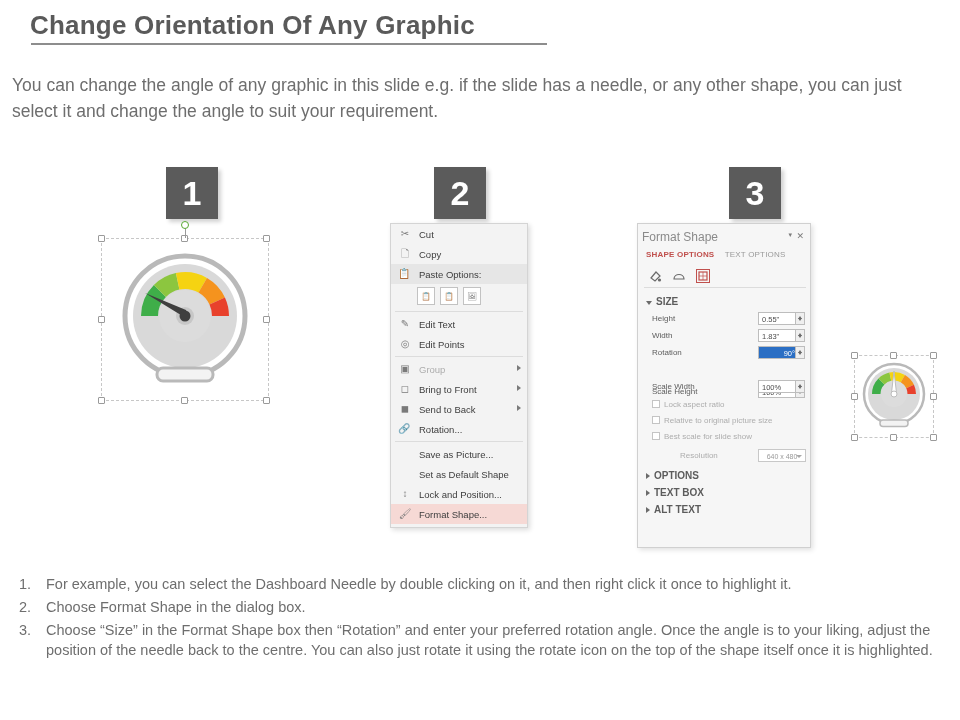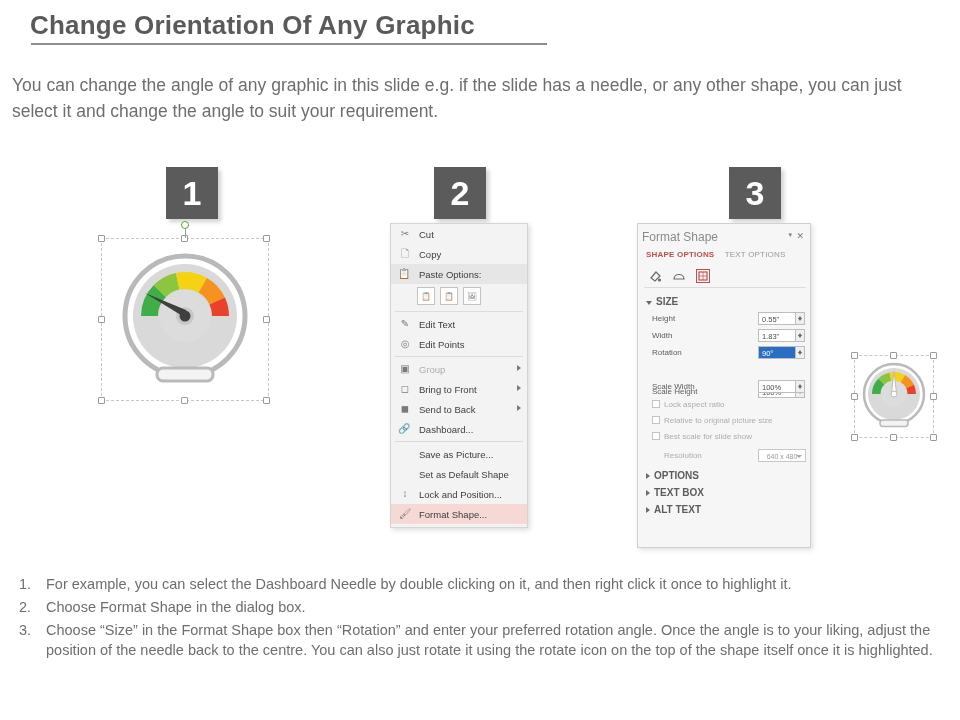--- a/index.html
+++ b/index.html
@@ -123,21 +123,21 @@
   .tri { display:inline-block; width:0;height:0; margin-right:4px; }
   .tri-down { border-left:3.5px solid transparent;border-right:3.5px solid transparent;border-top:4px solid #6b6b6b; }
   .tri-right { border-top:3.5px solid transparent;border-bottom:3.5px solid transparent;border-left:4px solid #6b6b6b; }
   .frow { position:absolute; left:14px; width:152px; height:14px; font-size:8px; }
   .frow .lbl { position:absolute; left:0; top:2px; color:#5c5c5c;text-align:center; }
   .fnum {
     position:absolute; left:106px; top:0; width:38px; height:13px;
     background:#ffffff; border:1px solid #bdbdbd; font-size:7.5px;
     color:#4c4c4c; line-height:13px; padding-left:3px;
   }
-  .fnum.sel { background:#2a6ec4; color:#ffffff; }
+  .fnum.sel { background:#2a6ec4; color:#ffffff;text-align:right; }
   .spin {
     position:absolute; right:-9px; top:0; width:9px; height:13px;
     border:1px solid #bdbdbd; border-left:none; background:#efefef;
   }
   .spin:before, .spin:after {
     content:""; position:absolute; left:2px; width:0;height:0;
     border-left:2.5px solid transparent;border-right:2.5px solid transparent;
   }
   .spin:before { top:3px; border-bottom:3px solid #6b6b6b; }
   .spin:after { bottom:3px; border-top:3px solid #6b6b6b; }
@@ -257,21 +257,21 @@
       <span>Bring to Front</span>
       <span class="arrow"></span>
     </div>
     <div class="ctx-item">
       <span class="ico">◼</span>
       <span>Send to Back</span>
       <span class="arrow"></span>
     </div>
     <div class="ctx-item">
       <span class="ico">🔗</span>
-      <span>Dashboard...</span>
+      <span>Rotation...</span>
     </div>
     <div class="ctx-sep"></div>
     <div class="ctx-item">
       <span>Save as Picture...</span>
     </div>
     <div class="ctx-item">
       <span>Set as Default Shape</span>
     </div>
     <div class="ctx-item">
       <span class="ico">↕</span>
@@ -349,21 +349,21 @@
       <span class="box"></span><span>Lock aspect ratio</span>
     </div>
     <div class="fchk" style="top:192px;">
       <span class="box"></span><span>Relative to original picture size</span>
     </div>
     <div class="fchk" style="top:208px;">
       <span class="box"></span><span>Best scale for slide show</span>
     </div>
 
     <div class="frow" style="top:225px;">
-      <span class="lbl" style="left:12px;color:#adadad;">Resolution</span>
+      <span class="lbl" style="left:28px;color:#adadad;">Resolution</span>
       <span class="fselect" style="top:0;">
         <span>640 x 480</span>
         <span class="cv"></span>
       </span>
     </div>
 
     <div class="sec-head" style="top:246px;">
       <span class="tri tri-right"></span><span>OPTIONS</span>
     </div>
     <div class="sec-head" style="top:263px;">

